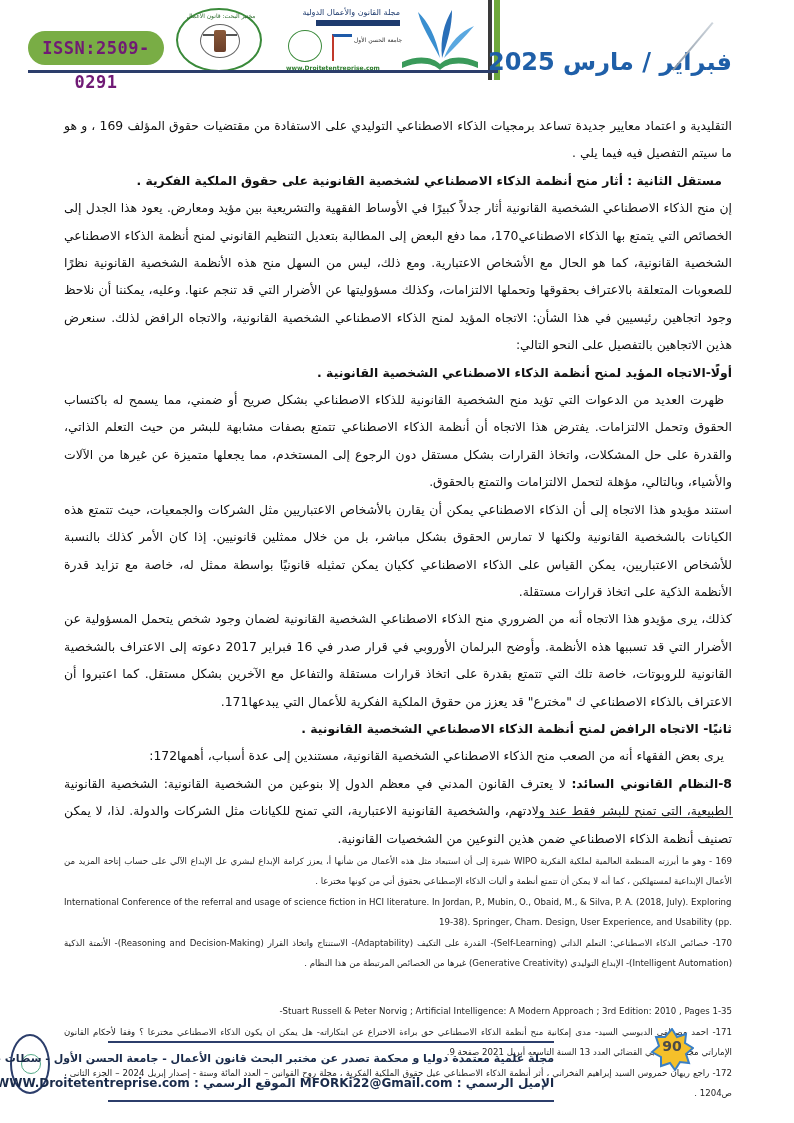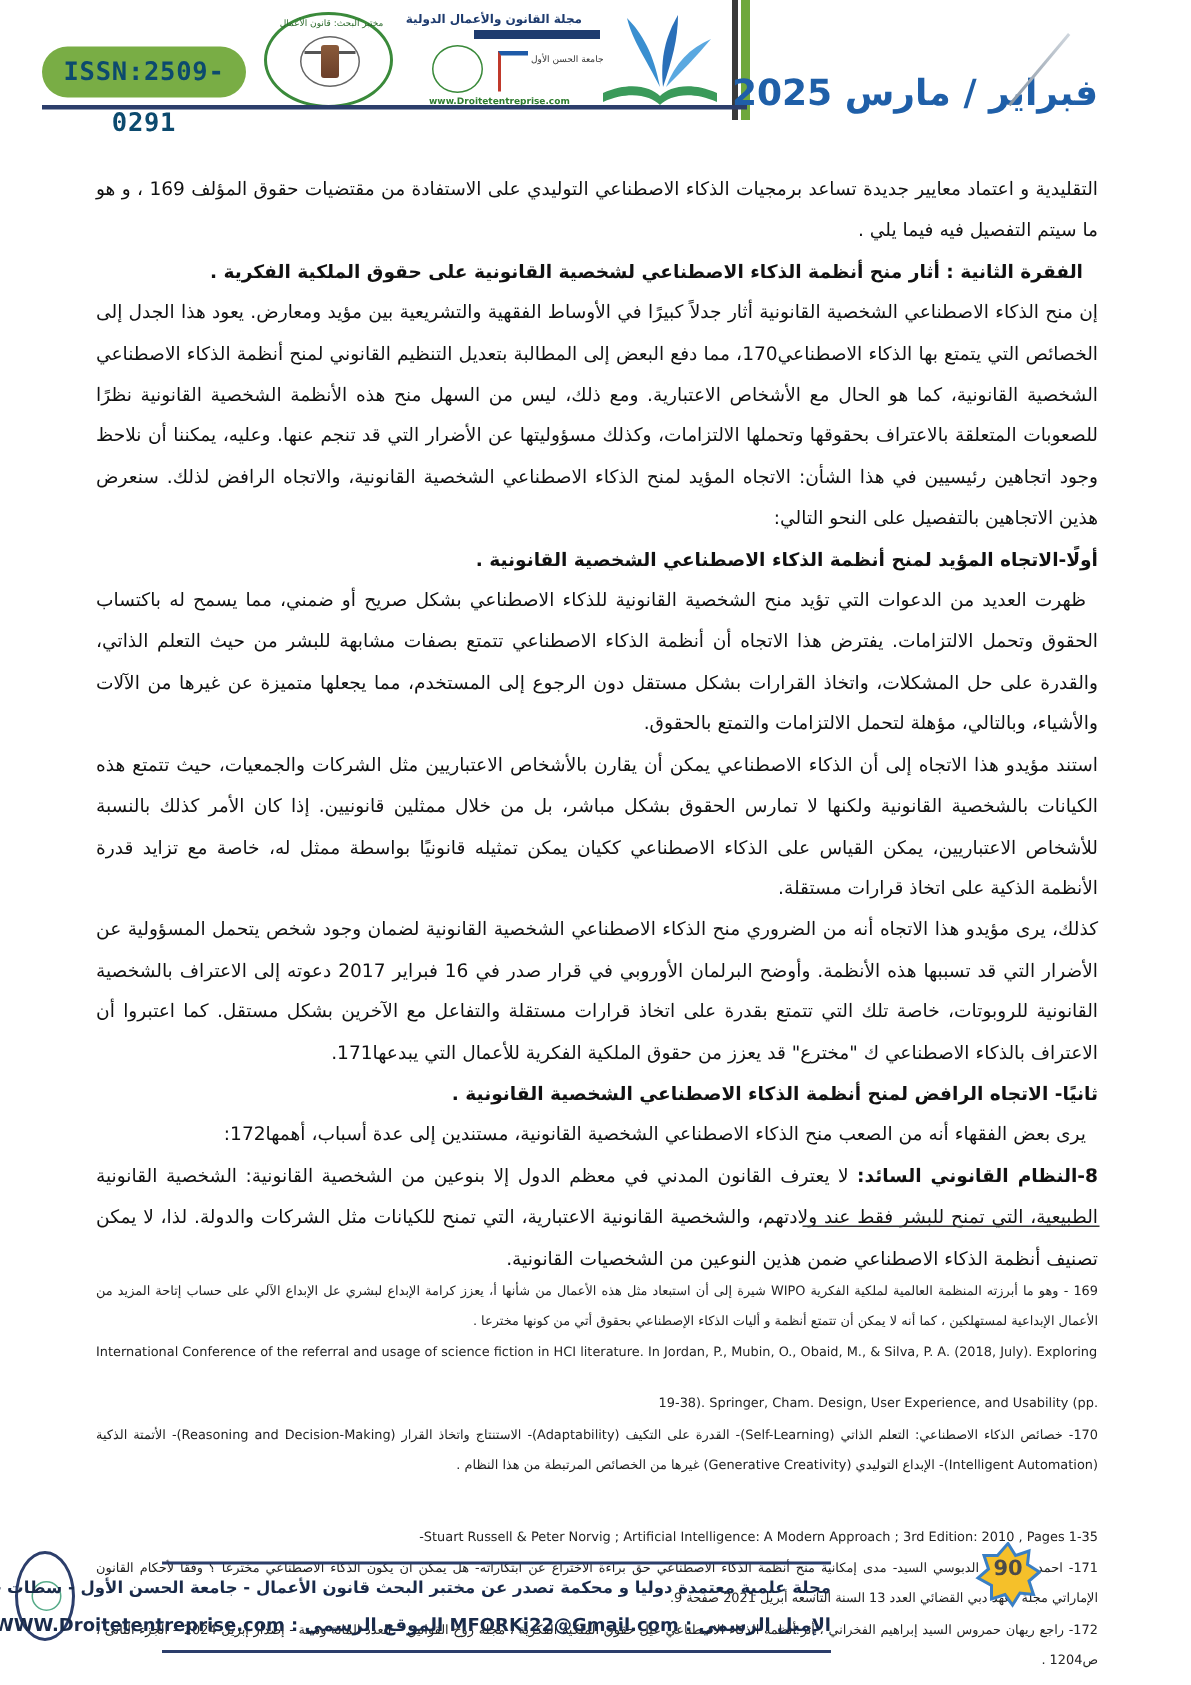--- a/index.html
+++ b/index.html
@@ -1,28 +1,28 @@
 <!DOCTYPE html>
 <html><head>
 <meta charset="utf-8">
 <style>
   html, body { margin: 0; padding: 0; background: #ffffff; }
   body { width: 794px; height: 1123px; position: relative; overflow: hidden; font-family: "DejaVu Sans", sans-serif; color: #111; }
 
   
   .header { position: absolute; left: 0; top: 0; width: 794px; height: 78px; }
-  .issn { position: absolute; left: 28px; top: 31px; width: 136px; height: 34px; border-radius: 17px; background: #79ad45; color: #0c4a6e; font-family: "DejaVu Sans Mono", monospace; font-weight: bold; font-size: 17px; line-height: 34px; text-align: center; letter-spacing: 0.5px; }
+  .issn { position: absolute; left: 28px; top: 31px; width: 136px; height: 34px; border-radius: 17px; background: #79ad45; color: #701a75; font-family: "DejaVu Sans Mono", monospace; font-weight: bold; font-size: 17px; line-height: 34px; text-align: center; letter-spacing: 0.5px; }
   .lab-seal { position: absolute; left: 176px; top: 8px; width: 86px; height: 64px; border: 2px solid #3a8a3a; border-radius: 50%; box-sizing: border-box; background: #fff; }
   .lab-seal .inner { position: absolute; left: 22px; top: 14px; width: 38px; height: 32px; border: 1px solid #666; border-radius: 50%; }
   .lab-seal .arc-text { position: absolute; left: 8px; top: 2px; width: 70px; font-size: 6px; color: #2b6a2b; text-align: center; }
   .lab-seal .scale { position: absolute; left: 36px; top: 20px; width: 12px; height: 22px; background: linear-gradient(#8a5a3a, #6b3f2a); border-radius: 2px; }
   .lab-seal .scale-bar { position: absolute; left: 25px; top: 24px; width: 34px; height: 2px; background: #555; }
 
   .journal-box { position: absolute; left: 284px; top: 6px; width: 120px; height: 66px; }
-  .journal-box .jtitle { position: absolute; right: 16px; top: 2px; font-size: 8px; font-weight: bold; color: #1e3b6e; direction: rtl; white-space: nowrap; text-align: right; }
+  .journal-box .jtitle { position: absolute; right: 4px; top: 2px; font-size: 8px; font-weight: normal; color: #1e3b6e; direction: rtl; white-space: nowrap; text-align: right; }
   .journal-box .jband { position: absolute; left: 32px; top: 14px; width: 84px; height: 6px; background: #1e3b6e; }
   .journal-box .small-seal { position: absolute; left: 4px; top: 24px; width: 34px; height: 32px; border: 1.5px solid #3a8a3a; border-radius: 50%; box-sizing: border-box; }
   .journal-box .uni { position: absolute; left: 48px; top: 28px; width: 18px; height: 24px; border-top: 3px solid #1e5aa8; border-left: 2px solid #c0392b; }
   .journal-box .uni-txt { position: absolute; left: 70px; top: 30px; font-size: 6px; color: #333; direction: rtl; }
   .journal-box .jurl { position: absolute; left: 2px; top: 58px; font-size: 6px; color: #2f7d2f; font-weight: bold; }
   .book-logo { position: absolute; left: 400px; top: 8px; width: 80px; height: 66px; }
   .vbar1 { position: absolute; left: 488px; top: 0; width: 4px; height: 80px; background: #3a3a3a; }
   .vbar2 { position: absolute; left: 494px; top: 0; width: 6px; height: 80px; background: #6fa83b; }
   .header-rule { position: absolute; left: 28px; top: 70px; width: 470px; height: 3px; background: #2c3e6b; }
 
@@ -37,21 +37,21 @@
   .content p.indent { text-indent: 8px; }
   .content .h { font-weight: bold; padding-right: 10px; }
   .content .h0 { font-weight: bold; }
   .content b { font-weight: bold; }
 
   
   .fn-sep { position: absolute; left: 535px; top: 817px; width: 198px; height: 1px; background: #333; }
   .footnotes { position: absolute; left: 64px; top: 851px; width: 668px; direction: rtl; font-size: 8.6px; line-height: 20.4px; color: #222; }
   .footnotes p { margin: 0; text-align: justify; text-align-last: right; }
   .footnotes p.ltr { direction: ltr; text-align: justify; text-align-last: left; }
-  .footnotes p.ltr-r { direction: ltr; text-align: right; margin-top: 14px; }
+  .footnotes p.ltr-r { direction: ltr; text-align: right; }
   .footnotes p.ltr-l { direction: ltr; text-align: left; margin-top: 28px; }
 
   
   .footer-seal { position: absolute; left: 10px; top: 1034px; width: 40px; height: 60px; border: 2px solid #2c3e6b; border-radius: 50%; box-sizing: border-box; background: #fff; }
   .footer-seal .in { position: absolute; left: 9px; top: 18px; width: 18px; height: 18px; border: 1px solid #5a8; border-radius: 50%; }
   .footer-rule-top { position: absolute; left: 108px; top: 1041px; width: 446px; height: 2px; background: #2c3e6b; }
   .footer-rule-bot { position: absolute; left: 108px; top: 1100px; width: 446px; height: 2px; background: #2c3e6b; }
   .footer-line1 { position: absolute; left: 104px; top: 1052px; width: 450px; text-align: right; direction: rtl; font-weight: bold; font-size: 11px; color: #1a2b4a; white-space: nowrap; }
   .footer-line2 { position: absolute; left: 104px; top: 1076px; width: 450px; text-align: right; direction: rtl; font-weight: bold; font-size: 12px; color: #1a2b4a; white-space: nowrap; }
   .footer-line2 .ltr { direction: ltr; unicode-bidi: embed; font-family: "DejaVu Sans", sans-serif; }
@@ -89,21 +89,21 @@
   <div class="vbar1"></div>
   <div class="vbar2"></div>
   <div class="header-rule"></div>
 
   <div class="date-line">فبراير / مارس 2025</div>
   <div class="diag"></div>
 </div>
 
 <div class="content">
   <p>التقليدية و اعتماد معايير جديدة تساعد برمجيات الذكاء الاصطناعي التوليدي على الاستفادة من مقتضيات حقوق المؤلف 169 ، و هو ما سيتم التفصيل فيه فيما يلي .</p>
-  <p class="h">الفقرة الثانية : أثار منح أنظمة الذكاء الاصطناعي لشخصية القانونية على حقوق الملكية الفكرية .</p>
+  <p class="h">مستقل الثانية : أثار منح أنظمة الذكاء الاصطناعي لشخصية القانونية على حقوق الملكية الفكرية .</p>
   <p>إن منح الذكاء الاصطناعي الشخصية القانونية أثار جدلاً كبيرًا في الأوساط الفقهية والتشريعية بين مؤيد ومعارض. يعود هذا الجدل إلى الخصائص التي يتمتع بها الذكاء الاصطناعي170، مما دفع البعض إلى المطالبة بتعديل التنظيم القانوني لمنح أنظمة الذكاء الاصطناعي الشخصية القانونية، كما هو الحال مع الأشخاص الاعتبارية. ومع ذلك، ليس من السهل منح هذه الأنظمة الشخصية القانونية نظرًا للصعوبات المتعلقة بالاعتراف بحقوقها وتحملها الالتزامات، وكذلك مسؤوليتها عن الأضرار التي قد تنجم عنها. وعليه، يمكننا أن نلاحظ وجود اتجاهين رئيسيين في هذا الشأن: الاتجاه المؤيد لمنح الذكاء الاصطناعي الشخصية القانونية، والاتجاه الرافض لذلك. سنعرض هذين الاتجاهين بالتفصيل على النحو التالي:</p>
   <p class="h0">أولًا-الاتجاه المؤيد لمنح أنظمة الذكاء الاصطناعي الشخصية القانونية .</p>
   <p class="indent">ظهرت العديد من الدعوات التي تؤيد منح الشخصية القانونية للذكاء الاصطناعي بشكل صريح أو ضمني، مما يسمح له باكتساب الحقوق وتحمل الالتزامات. يفترض هذا الاتجاه أن أنظمة الذكاء الاصطناعي تتمتع بصفات مشابهة للبشر من حيث التعلم الذاتي، والقدرة على حل المشكلات، واتخاذ القرارات بشكل مستقل دون الرجوع إلى المستخدم، مما يجعلها متميزة عن غيرها من الآلات والأشياء، وبالتالي، مؤهلة لتحمل الالتزامات والتمتع بالحقوق.</p>
   <p>استند مؤيدو هذا الاتجاه إلى أن الذكاء الاصطناعي يمكن أن يقارن بالأشخاص الاعتباريين مثل الشركات والجمعيات، حيث تتمتع هذه الكيانات بالشخصية القانونية ولكنها لا تمارس الحقوق بشكل مباشر، بل من خلال ممثلين قانونيين. إذا كان الأمر كذلك بالنسبة للأشخاص الاعتباريين، يمكن القياس على الذكاء الاصطناعي ككيان يمكن تمثيله قانونيًا بواسطة ممثل له، خاصة مع تزايد قدرة الأنظمة الذكية على اتخاذ قرارات مستقلة.</p>
   <p>كذلك، يرى مؤيدو هذا الاتجاه أنه من الضروري منح الذكاء الاصطناعي الشخصية القانونية لضمان وجود شخص يتحمل المسؤولية عن الأضرار التي قد تسببها هذه الأنظمة. وأوضح البرلمان الأوروبي في قرار صدر في 16 فبراير 2017 دعوته إلى الاعتراف بالشخصية القانونية للروبوتات، خاصة تلك التي تتمتع بقدرة على اتخاذ قرارات مستقلة والتفاعل مع الآخرين بشكل مستقل. كما اعتبروا أن الاعتراف بالذكاء الاصطناعي ك "مخترع" قد يعزز من حقوق الملكية الفكرية للأعمال التي يبدعها171.</p>
   <p class="h0">ثانيًا- الاتجاه الرافض لمنح أنظمة الذكاء الاصطناعي الشخصية القانونية .</p>
   <p class="indent">يرى بعض الفقهاء أنه من الصعب منح الذكاء الاصطناعي الشخصية القانونية، مستندين إلى عدة أسباب، أهمها172:</p>
   <p><b>8-النظام القانوني السائد:</b><span> لا يعترف القانون المدني في معظم الدول إلا بنوعين من الشخصية القانونية: الشخصية القانونية الطبيعية، التي تمنح للبشر فقط عند ولادتهم، والشخصية القانونية الاعتبارية، التي تمنح للكيانات مثل الشركات والدولة. لذا، لا يمكن تصنيف أنظمة الذكاء الاصطناعي ضمن هذين النوعين من الشخصيات القانونية.</span></p>
 </div>
 

